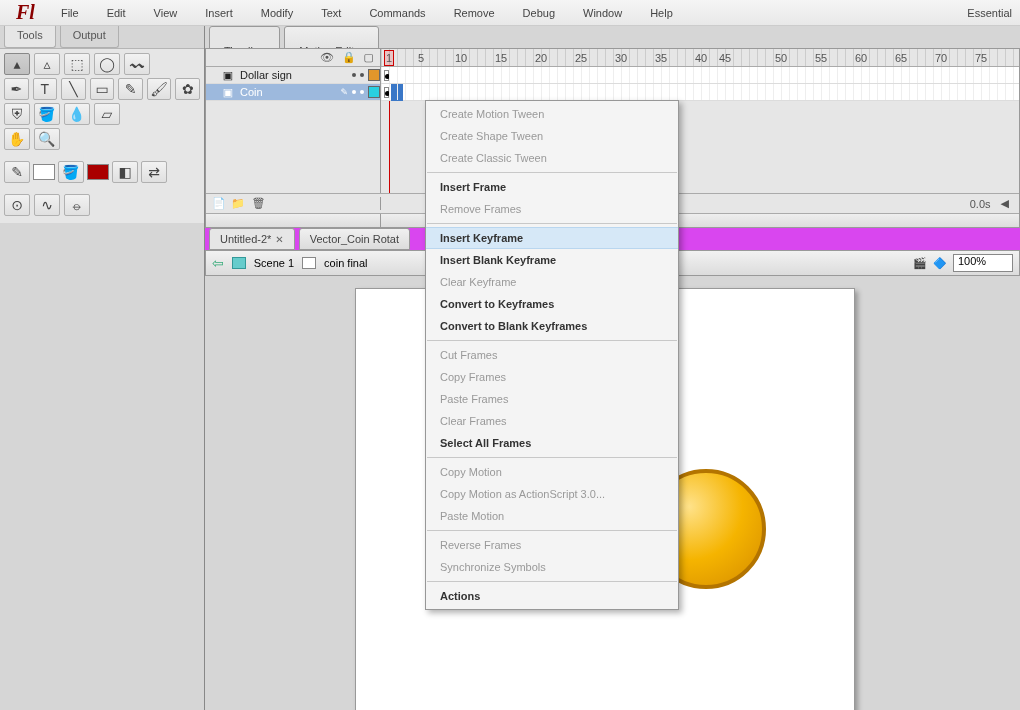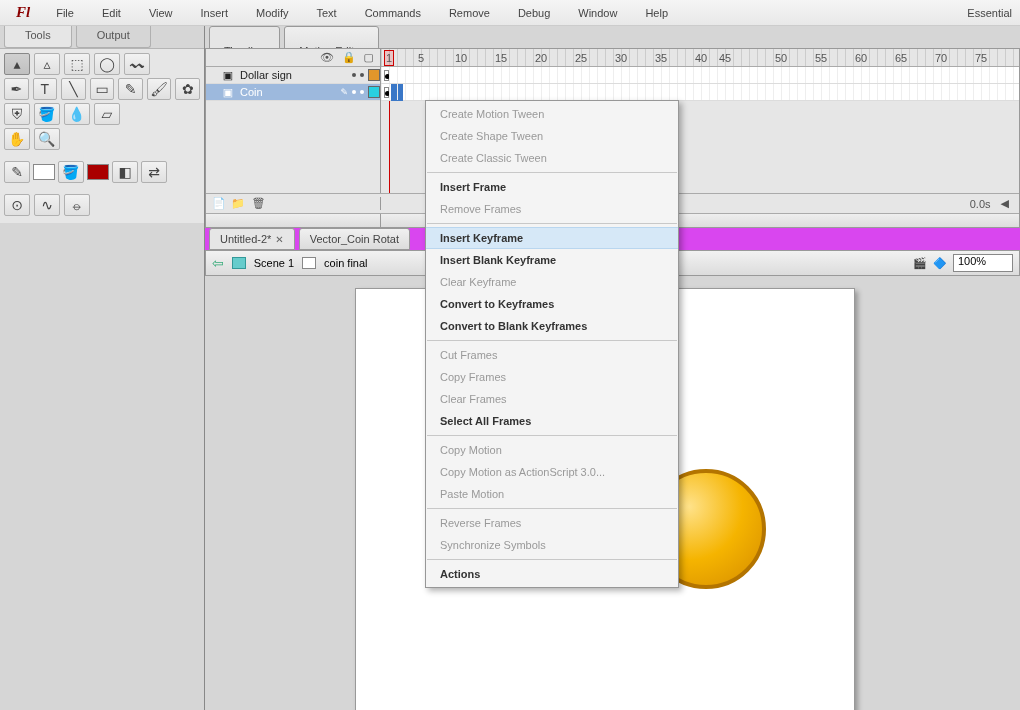--- a/index.html
+++ b/index.html
@@ -1,27 +1,27 @@
 <!DOCTYPE html>
 <html><head>
 <meta charset="utf-8">
 <style>
 * { margin: 0; padding: 0; box-sizing: border-box; font-family: Tahoma, Arial, sans-serif; font-size: 11px; }
 body { width: 1020px; height: 710px; background: #d6d6d6; overflow: hidden; position: relative; }
 
 .menubar { height: 26px; background: linear-gradient(#f5f5f5, #e8e8e8); border-bottom: 1px solid #ccc; display: flex; align-items: center; padding-left: 4px; }
-.menubar .logo { font-family: Georgia, serif; font-style: italic; font-weight: bold; font-size: 15px; color: #8a0000; padding: 0 12px; }
+.menubar .logo { font-family: Georgia, serif; font-style: italic; font-weight: bold; font-size: 20px; color: #8a0000; padding: 0 12px; }
 .menubar .item { padding: 4px 14px; color: #444; cursor: default; }
 .menubar .right { margin-left: auto; padding-right: 8px; color: #444; }
 
 .container { display: flex; height: calc(710px - 26px); }
 
 .tools-col { width: 205px; background: #d6d6d6; border-right: 1px solid #888; }
 .tools-header-row { display: flex; height: 22px; }
-.tools-tab { padding: 3px 20px; border: 1px solid #b0b0b0; border-top: none; margin-left: 4px; color: #555; background: #d6d6d6; border-radius: 0 0 3px 3px;}
+.tools-tab { padding: 3px 12px; border: 1px solid #b0b0b0; border-top: none; margin-left: 4px; color: #555; background: #d6d6d6; border-radius: 0 0 3px 3px;}
 .tools-tab.active { background: #e6e6e6; }
 .tools-body { background: #e6e6e6; border-top: 1px solid #b5b5b5; padding: 4px; }
 .tool-row { display: flex; gap: 4px; margin-bottom: 3px; }
 .tool-btn { width: 26px; height: 22px; background: linear-gradient(#f2f2f2,#e0e0e0); border: 1px solid #b0b0b0; border-radius: 2px; display: flex; align-items: center; justify-content: center; color: #444; cursor: default; font-size: 14px; }
 .tool-btn.sel { background: linear-gradient(#d0d0d0,#c0c0c0); border-color: #888; }
 .tool-sep { height: 8px; }
 .swatch-row { display: flex; gap: 3px; align-items: center; margin-bottom: 3px;}
 .swatch { width: 22px; height: 16px; border: 1px solid #888; }
 
 .main-col { flex: 1; display: flex; flex-direction: column; position: relative; }
@@ -269,20 +269,21 @@
   <div class="ctx-item disabled">Remove Frames</div>
   <div class="ctx-sep"></div>
   <div class="ctx-item bold hover">Insert Keyframe</div>
   <div class="ctx-item bold">Insert Blank Keyframe</div>
   <div class="ctx-item disabled">Clear Keyframe</div>
   <div class="ctx-item bold">Convert to Keyframes</div>
   <div class="ctx-item bold">Convert to Blank Keyframes</div>
   <div class="ctx-sep"></div>
   <div class="ctx-item disabled">Cut Frames</div>
   <div class="ctx-item disabled">Copy Frames</div>
+  <div class="ctx-item disabled">Paste Frames</div>
   <div class="ctx-item disabled">Clear Frames</div>
   <div class="ctx-item bold">Select All Frames</div>
   <div class="ctx-sep"></div>
   <div class="ctx-item disabled">Copy Motion</div>
   <div class="ctx-item disabled">Copy Motion as ActionScript 3.0...</div>
   <div class="ctx-item disabled">Paste Motion</div>
   <div class="ctx-sep"></div>
   <div class="ctx-item disabled">Reverse Frames</div>
   <div class="ctx-item disabled">Synchronize Symbols</div>
   <div class="ctx-sep"></div>

